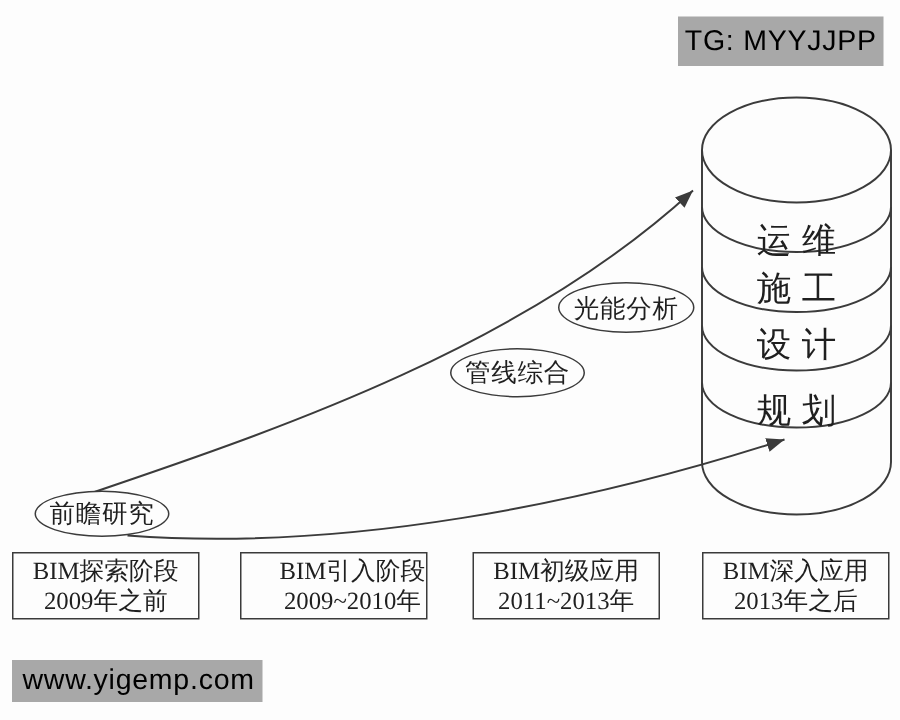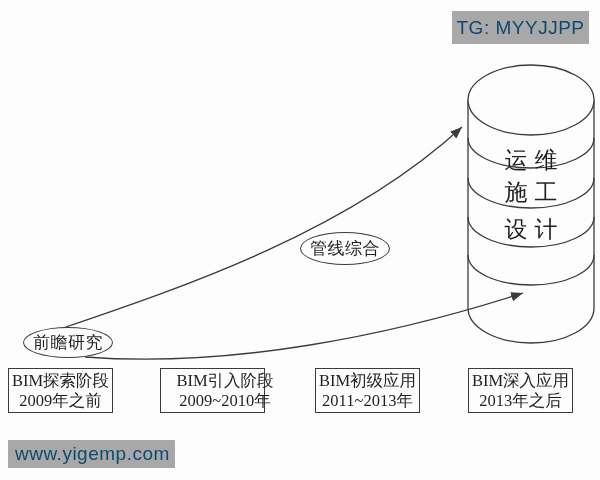--- a/index.html
+++ b/index.html
@@ -38,36 +38,36 @@
     align-items: center;
     justify-content: center;
     font-size: 23px;
     letter-spacing: 7px;
     text-indent: 7px;
     white-space: nowrap;
   }
   .stage-box {
     position: absolute;
     box-sizing: border-box;
-    width: 105px;
+    width: 125px;
     height: 45px;
     border: 1.4px solid #3b3b3b;
     background: #fdfdfd;
     display: flex;
     flex-direction: column;
     align-items: center;
     justify-content: center;
     font-size: 16.5px;
     line-height: 20px;
     white-space: nowrap;
   }
   .gray-tag {
     position: absolute;
     background: #a8a8a8;
-    color: #0c4a6e;
+    color: #000000;
     font-family: "Liberation Sans", "DejaVu Sans", sans-serif;
     display: flex;
     align-items: center;
     white-space: nowrap;
   }
   .tag-top {
     left: 452px; top: 11px;
     width: 137px; height: 33px;
     justify-content: center;
     font-size: 19px;
@@ -109,24 +109,28 @@
 
     <path d="M 85 357 C 230 368, 390 336, 523 293" stroke="#3b3b3b" stroke-width="1.3" fill="none" marker-end="url(#ah)"></path>
   </svg>
 
   <div class="bubble" style="left:23px; top:327px; width:90px; height:31px;">
     <span>前瞻研究</span>
   </div>
   <div class="bubble" style="left:300px; top:232px; width:90px; height:33px;text-align:center;">
     <span>管线综合</span>
   </div>
+  <div class="bubble" style="left:372px; top:188px; width:91px; height:34px;">
+    <span>光能分析</span>
+  </div>
 
   <div class="layer-label" style="left:476px; top:148px;">运维</div>
   <div class="layer-label" style="left:476px; top:180px;">施工</div>
   <div class="layer-label" style="left:476px; top:217px;">设计</div>
+  <div class="layer-label" style="left:476px; top:261px;">规划</div>
 
   <div class="stage-box" style="left:8px; top:368px;">
     <span>BIM探索阶段</span>
     <span>2009年之前</span>
   </div>
   <div class="stage-box" style="left:160px; top:368px;padding-left:25px;">
     <span>BIM引入阶段</span>
     <span>2009~2010年</span>
   </div>
   <div class="stage-box" style="left:315px; top:368px;">

